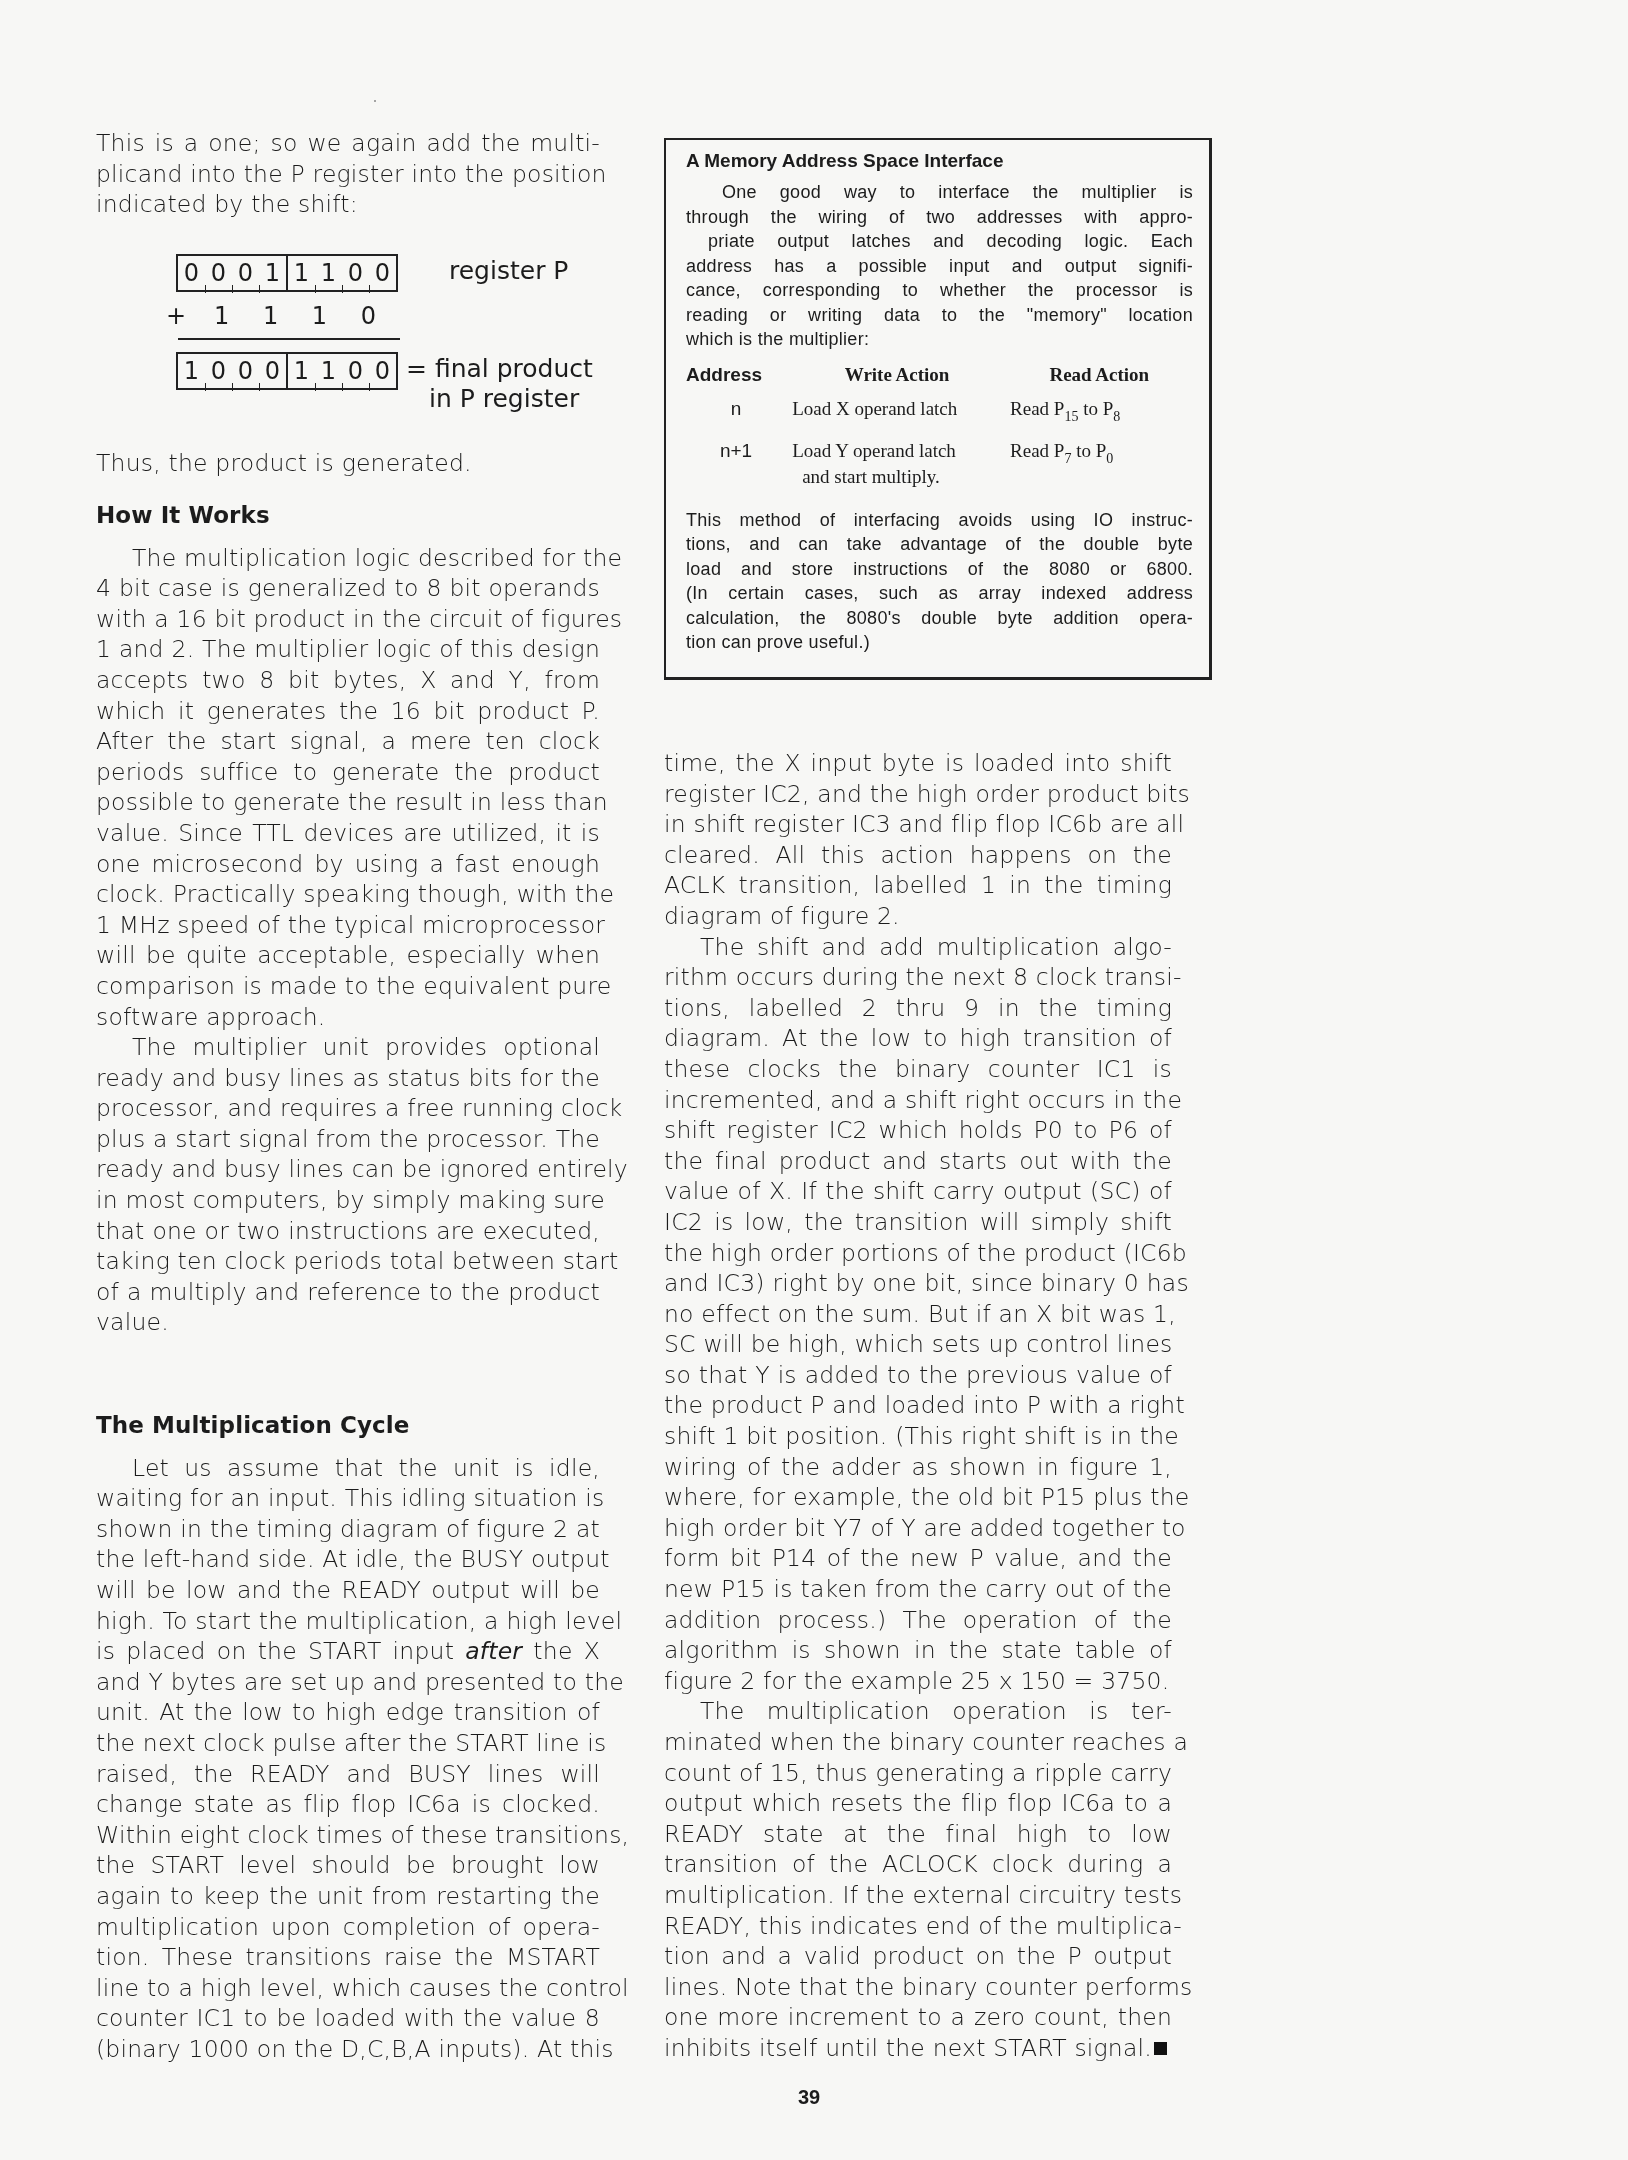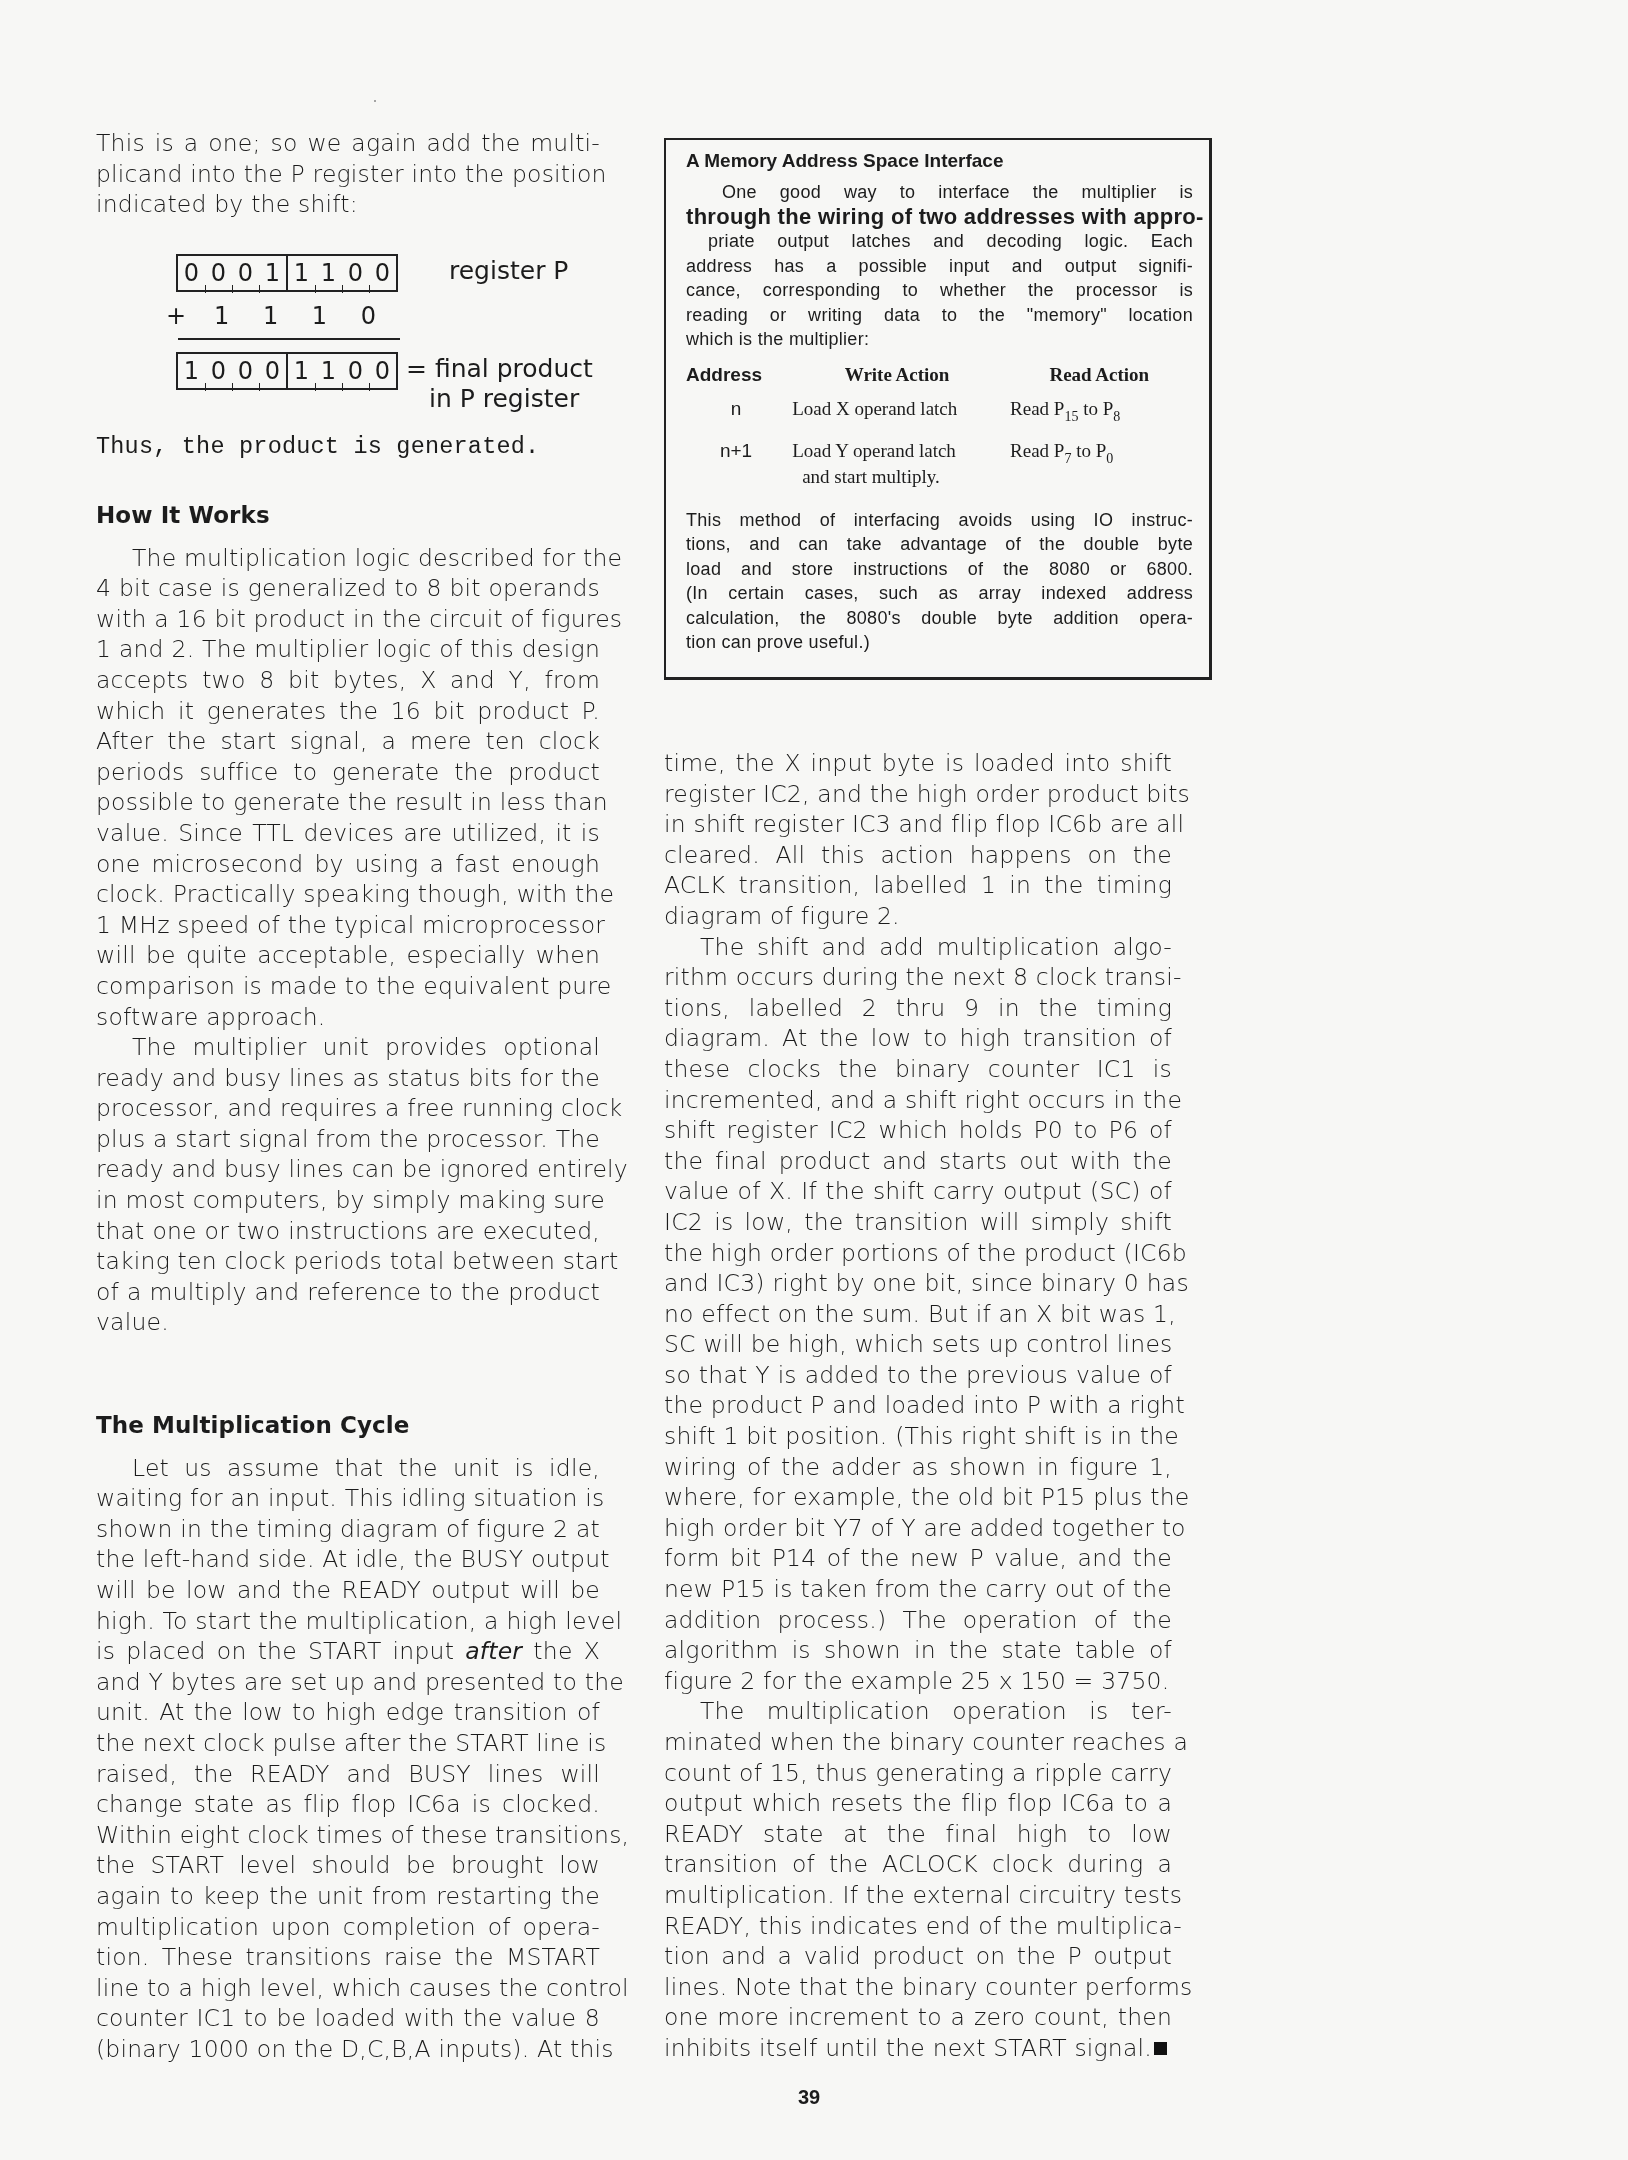--- a/index.html
+++ b/index.html
@@ -101,21 +101,21 @@
       <span class="bit">1</span>
       <span class="bit">1</span>
       <span class="bit">0</span>
       <span class="bit">0</span>
     </div>
   </div>
   <span class="reglabel" style="left:310px; top:100px;">= final product</span>
   <span class="reglabel" style="left:333px; top:130px;">in P register</span>
 </div>
 
-<div class="col body-text" style="left:96px; top:432px; width:504px;font-family:Liberation Mono, monospace;">
+<div class="col body-text" style="left:96px; top:448px; width:504px;">
   <span class="line last">Thus, the product is generated.</span>
 </div>
 
 <div class="col body-text" style="left:96px; top:500px; width:504px;">
   <h3 class="heading">How It Works</h3>
   <div style="height:12px"></div>
   <p id="hiw-p1">
       <span class="line" style="padding-left: 36px;">The multiplication logic described for the</span>
       <span class="line">4 bit case is generalized to 8 bit operands</span>
       <span class="line">with a 16 bit product in the circuit of figures</span>
@@ -173,21 +173,21 @@
       <span class="line">line to a high level, which causes the control</span>
       <span class="line">counter IC1 to be loaded with the value 8</span>
       <span class="line">(binary 1000 on the D,C,B,A inputs). At this</span>
     </p>
 </div>
 
 <div class="sidebox">
   <h4>A Memory Address Space Interface</h4>
   <div class="sb-text" id="sb-intro">
       <span class="line" style="padding-left: 36px; letter-spacing: 0.3px; font-size: 18px;">One good way to interface the multiplier is</span>
-      <span class="line" style="letter-spacing: 0.3px; font-size: 22px; font-weight: bold;">through the wiring of two addresses with appro-</span>
+      <span class="line" style="letter-spacing: 0.3px; font-size: 18px;">through the wiring of two addresses with appro-</span>
       <span class="line" style="letter-spacing: 0.3px; font-size: 18px; margin-left: 22px;">priate output latches and decoding logic. Each</span>
       <span class="line" style="letter-spacing: 0.3px; font-size: 18px;">address has a possible input and output signifi-</span>
       <span class="line" style="letter-spacing: 0.3px; font-size: 18px;">cance, corresponding to whether the processor is</span>
       <span class="line" style="letter-spacing: 0.3px; font-size: 18px;">reading or writing data to the "memory" location</span>
       <span class="line last" style="letter-spacing: 0.3px; font-size: 18px;">which is the multiplier:</span>
     </div>
   <div class="sb-table">
     <div class="sb-row head">
       <span class="c1" style="text-align:left; width:104px;">Address</span>
       <span class="c2">Write Action</span>

